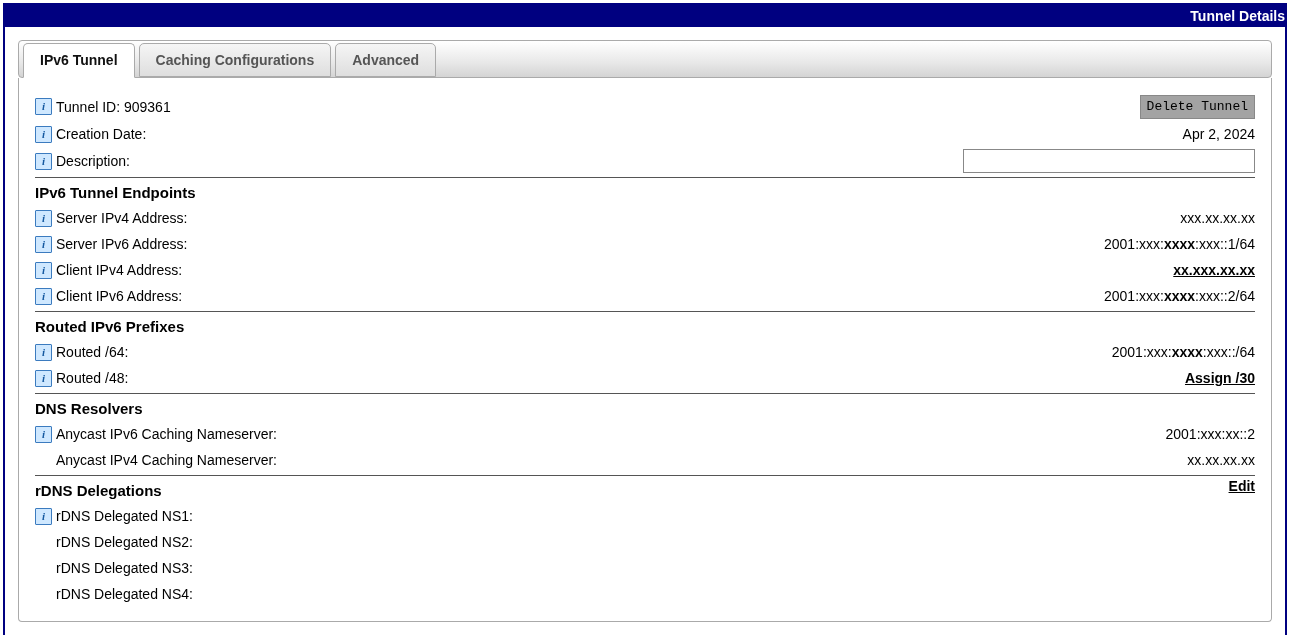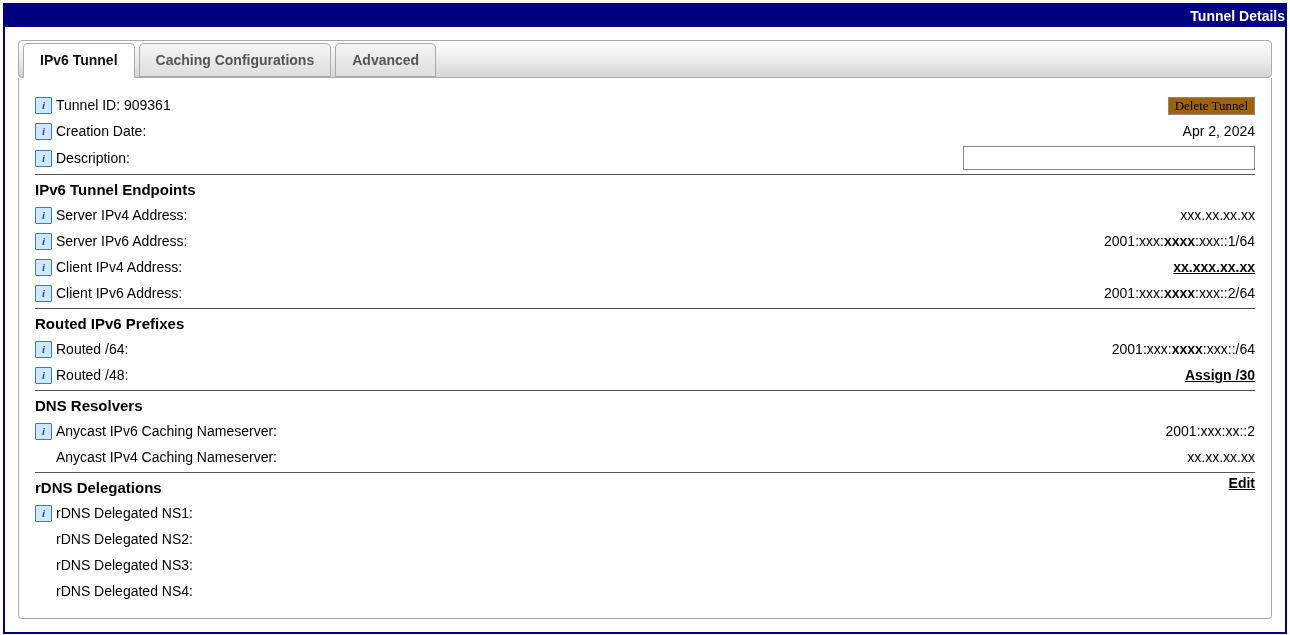--- a/index.html
+++ b/index.html
@@ -14,21 +14,21 @@
   .section-title{font-weight:bold;font-size:15px;padding:4px 0}
   hr.sec{border:none;border-top:1px solid #555;margin:2px 0 2px 0}
   .row{display:flex;align-items:center;padding:2px 0;line-height:22px}
   .label-cell{display:flex;align-items:center;min-width:320px}
   .info-icon{display:inline-flex;width:15px;height:15px;background:#cfe8ff;border:1px solid #3b7bbf;color:#1559a0;font-family:Georgia,serif;font-style:italic;font-weight:bold;font-size:11px;justify-content:center;align-items:center;margin-right:4px;line-height:1;border-radius:1px}
   .info-spacer{display:inline-block;width:17px;margin-right:4px}
   .value-cell{margin-left:auto;text-align:right}
   .value-cell .seg-bold{font-weight:bold}
   .link-strong{font-weight:bold;text-decoration:underline;color:#000;cursor:pointer}
   .desc-input{width:284px;height:20px;border:1px solid #888;padding:1px 3px;font-size:13px}
-  .delete-btn{font-size:13px;border:1px solid #888;background:#a16207;padding:0 6px;height:18px;line-height:16px;cursor:pointer;font-family:Liberation Serif, serif}
+  .delete-btn{font-size:13px;border:1px solid #888;background:#a3a3a3;padding:0 6px;height:24px;line-height:16px;cursor:pointer;font-family:Liberation Mono, monospace}
   .header-flex{display:flex;align-items:flex-start}
   .header-flex .right-link{margin-left:auto}
 </style>
 </head>
 <body>
 
 <div class="panel">
   <div class="panel-header">Tunnel Details</div>
   <div class="panel-body">
 

